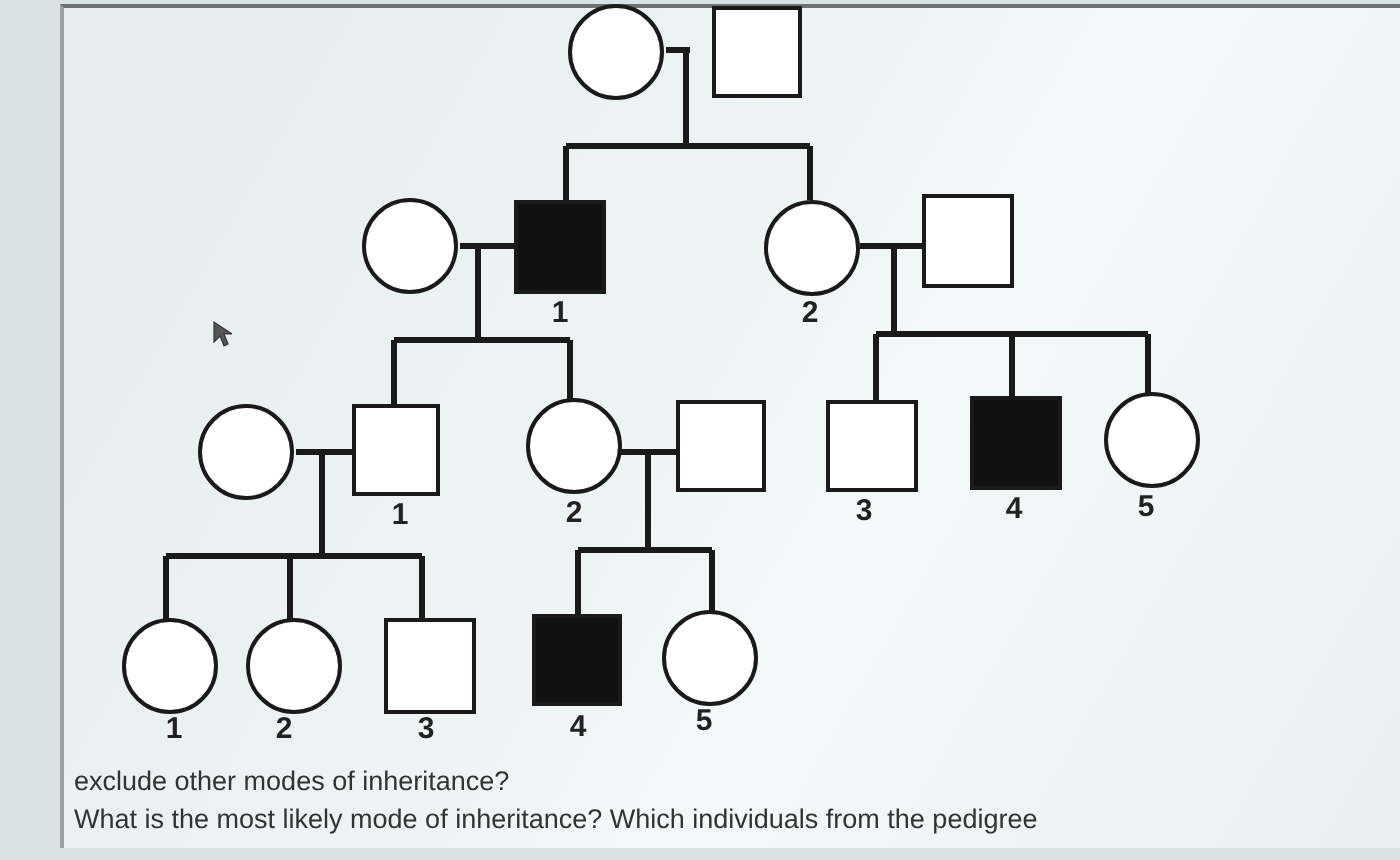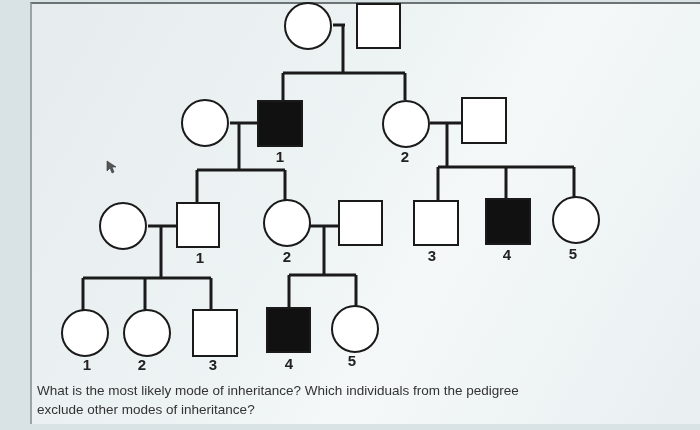--- a/index.html
+++ b/index.html
@@ -104,15 +104,15 @@
 <span class="num" style="left:142px; top:356px;">2</span>
 <span class="num" style="left:213px; top:356px;">3</span>
 <span class="num" style="left:289px; top:355px;">4</span>
 <span class="num" style="left:352px; top:352px;">5</span>
 
 <svg style="position:absolute; left:106px; top:160px;" width="10" height="14">
   <path d="M1 1 L1 11 L4 8 L6 13 L8 12 L6 7 L10 7 Z" fill="#555" stroke="#333" stroke-width="0.6"></path>
 </svg>
 
 <div class="question">
+  <div>exclude other modes of inheritance?</div>
   <div>What is the most likely mode of inheritance? Which individuals from the pedigree</div>
-  <div>exclude other modes of inheritance?</div>
 </div>
 
 </body></html>

